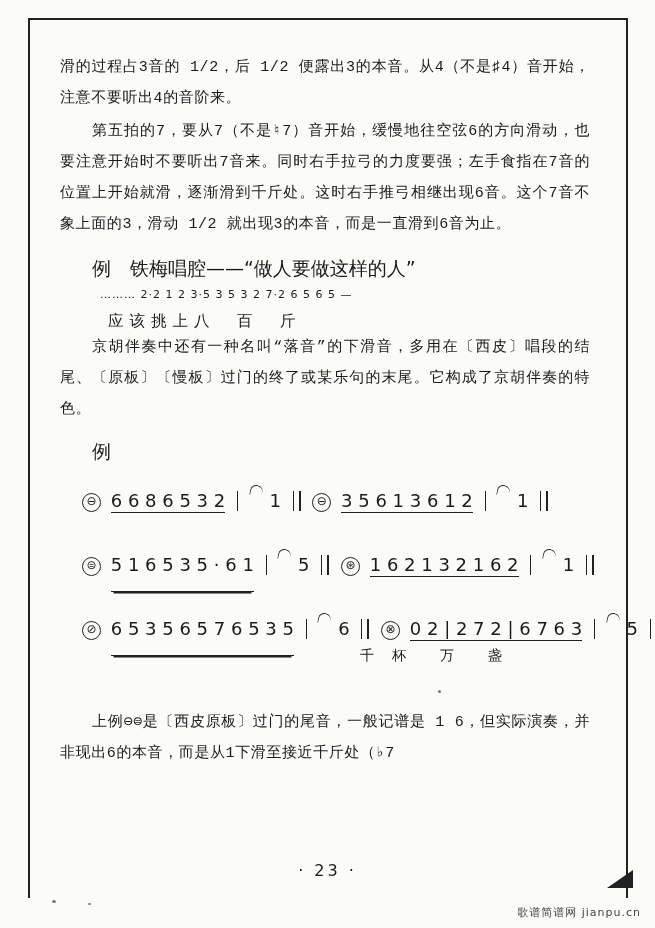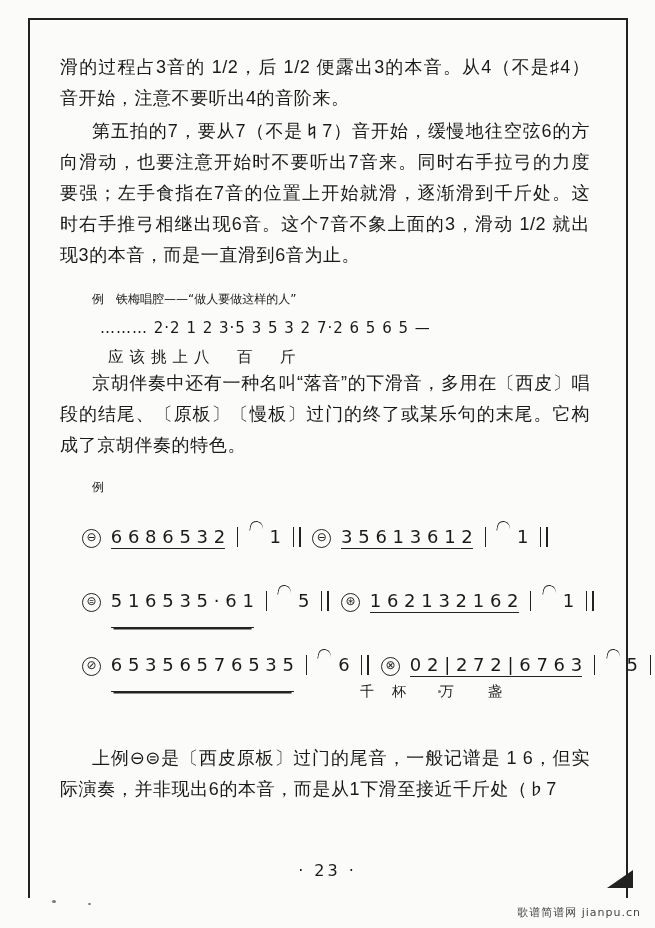--- a/index.html
+++ b/index.html
@@ -42,36 +42,36 @@
     background: #222;
   }
   .content {
     position: absolute;
     left: 60px;
     top: 52px;
     width: 530px;
   }
   p.body-text {
     margin: 0 0 2px 0;
-    font-size: 18px;
+    font-size: 15px;
     line-height: 31px;
     letter-spacing: 0.6px;
     text-align: justify;
-    font-family: Liberation Sans, sans-serif;
+    font-family: Liberation Mono, monospace;
   }
   p.indent2 { text-indent: 32px; }
   .ex-label {
     margin: 14px 0 6px 0;
-    font-size: 12px;
+    font-size: 19px;
     line-height: 28px;
     text-indent: 32px;
   }
   .music-line {
     font-family: "DejaVu Sans", sans-serif;
-    font-size: 15px;
+    font-size: 11px;
     letter-spacing: 1px;
     white-space: nowrap;
   }
   .lyric-line {
     font-size: 15.5px;
     letter-spacing: 6px;
   }
   
   .notation-row {
     position: relative;

